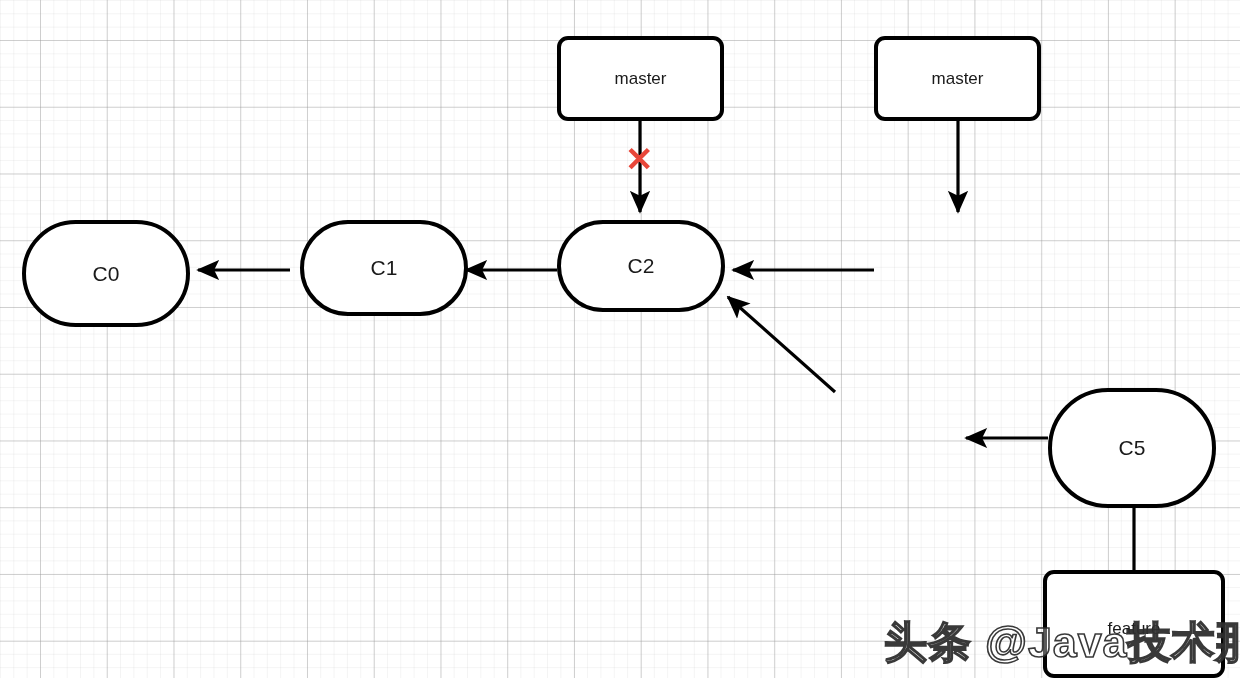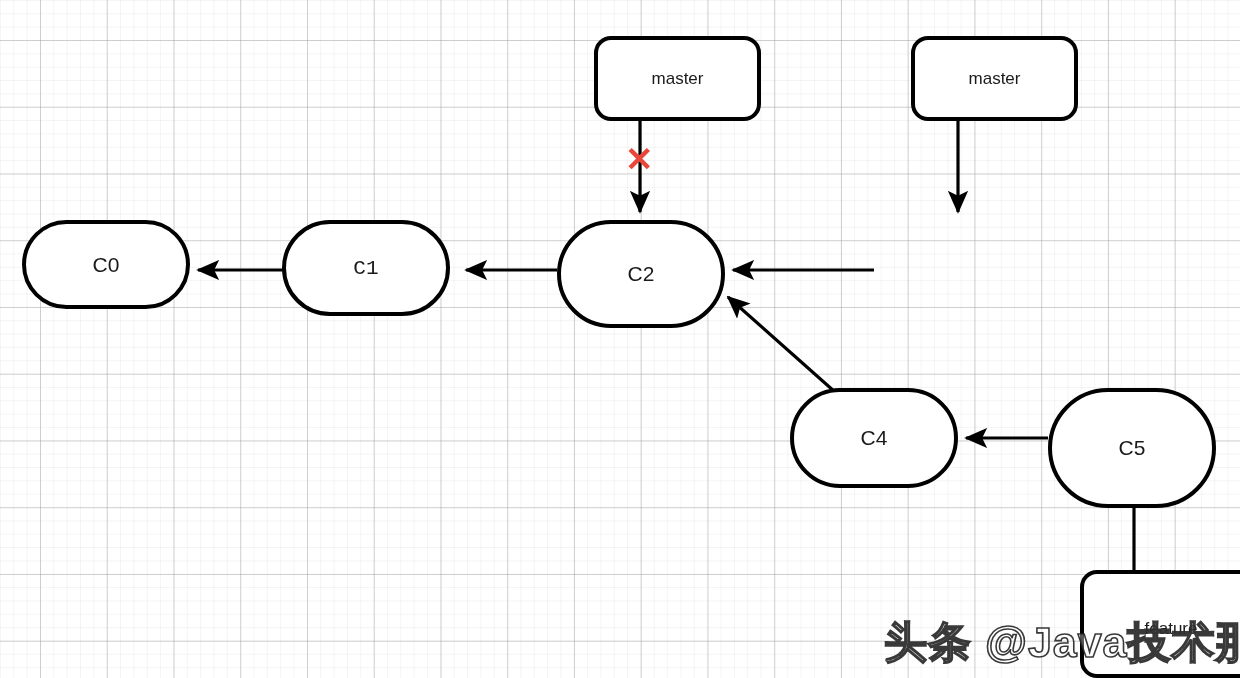--- a/index.html
+++ b/index.html
@@ -47,23 +47,22 @@
     align-items: center;
     justify-content: center;
     color: #1a1a1a;
   }
   .commit {
     border-radius: 999px;
     font-size: 21px;
     letter-spacing: 0.2px;
   }
   .labelbox {
-    border-radius: 17px;
+    border-radius: 11px;
     font-size: 17px;
-    margin-left: 37px;
   }
   .xmark {
     position: absolute;
     font-weight: bold;
     line-height: 1;
     user-select: none;
   }
   .watermark {
     position: absolute;
     white-space: nowrap;
@@ -97,36 +96,33 @@
 
     <line x1="1048" y1="438" x2="966" y2="438" stroke="#000000" stroke-width="3.2" marker-end="url(#arrow)"></line>
 
     <line x1="640" y1="121" x2="640" y2="212" stroke="#000000" stroke-width="3.2" marker-end="url(#arrow)"></line>
 
     <line x1="958" y1="121" x2="958" y2="212" stroke="#000000" stroke-width="3.2" marker-end="url(#arrow)"></line>
 
     <line x1="1134" y1="570" x2="1134" y2="480" stroke="#000000" stroke-width="3.2" marker-end="url(#arrow)"></line>
   </svg>
 
-  <div class="node commit" style="left:22px;  top:220px; width:168px; height:89px;">
+  <div class="node commit" style="left:22px;  top:220px; width:168px; height:107px;">
     <span>C0</span>
   </div>
 
-  <div class="node commit" style="left:282px; top:220px; width:168px; height:96px;font-family:Liberation Mono, monospace;">
+  <div class="node commit" style="left:300px; top:220px; width:168px; height:96px;">
     <span>C1</span>
   </div>
 
-  <div class="node commit" style="left:557px; top:220px; width:168px; height:108px;">
+  <div class="node commit" style="left:557px; top:220px; width:168px; height:92px;">
     <span>C2</span>
   </div>
 
 
-  <div class="node commit" style="left:790px; top:388px; width:168px; height:100px;">
-    <span>C4</span>
-  </div>
 
   <div class="node commit" style="left:1048px; top:388px; width:168px; height:120px;">
     <span>C5</span>
   </div>
 
   <div class="node labelbox" style="left:557px; top:36px; width:167px; height:85px;">
     <span>master</span>
   </div>
 
   <div class="node labelbox" style="left:874px; top:36px; width:167px; height:85px;">

